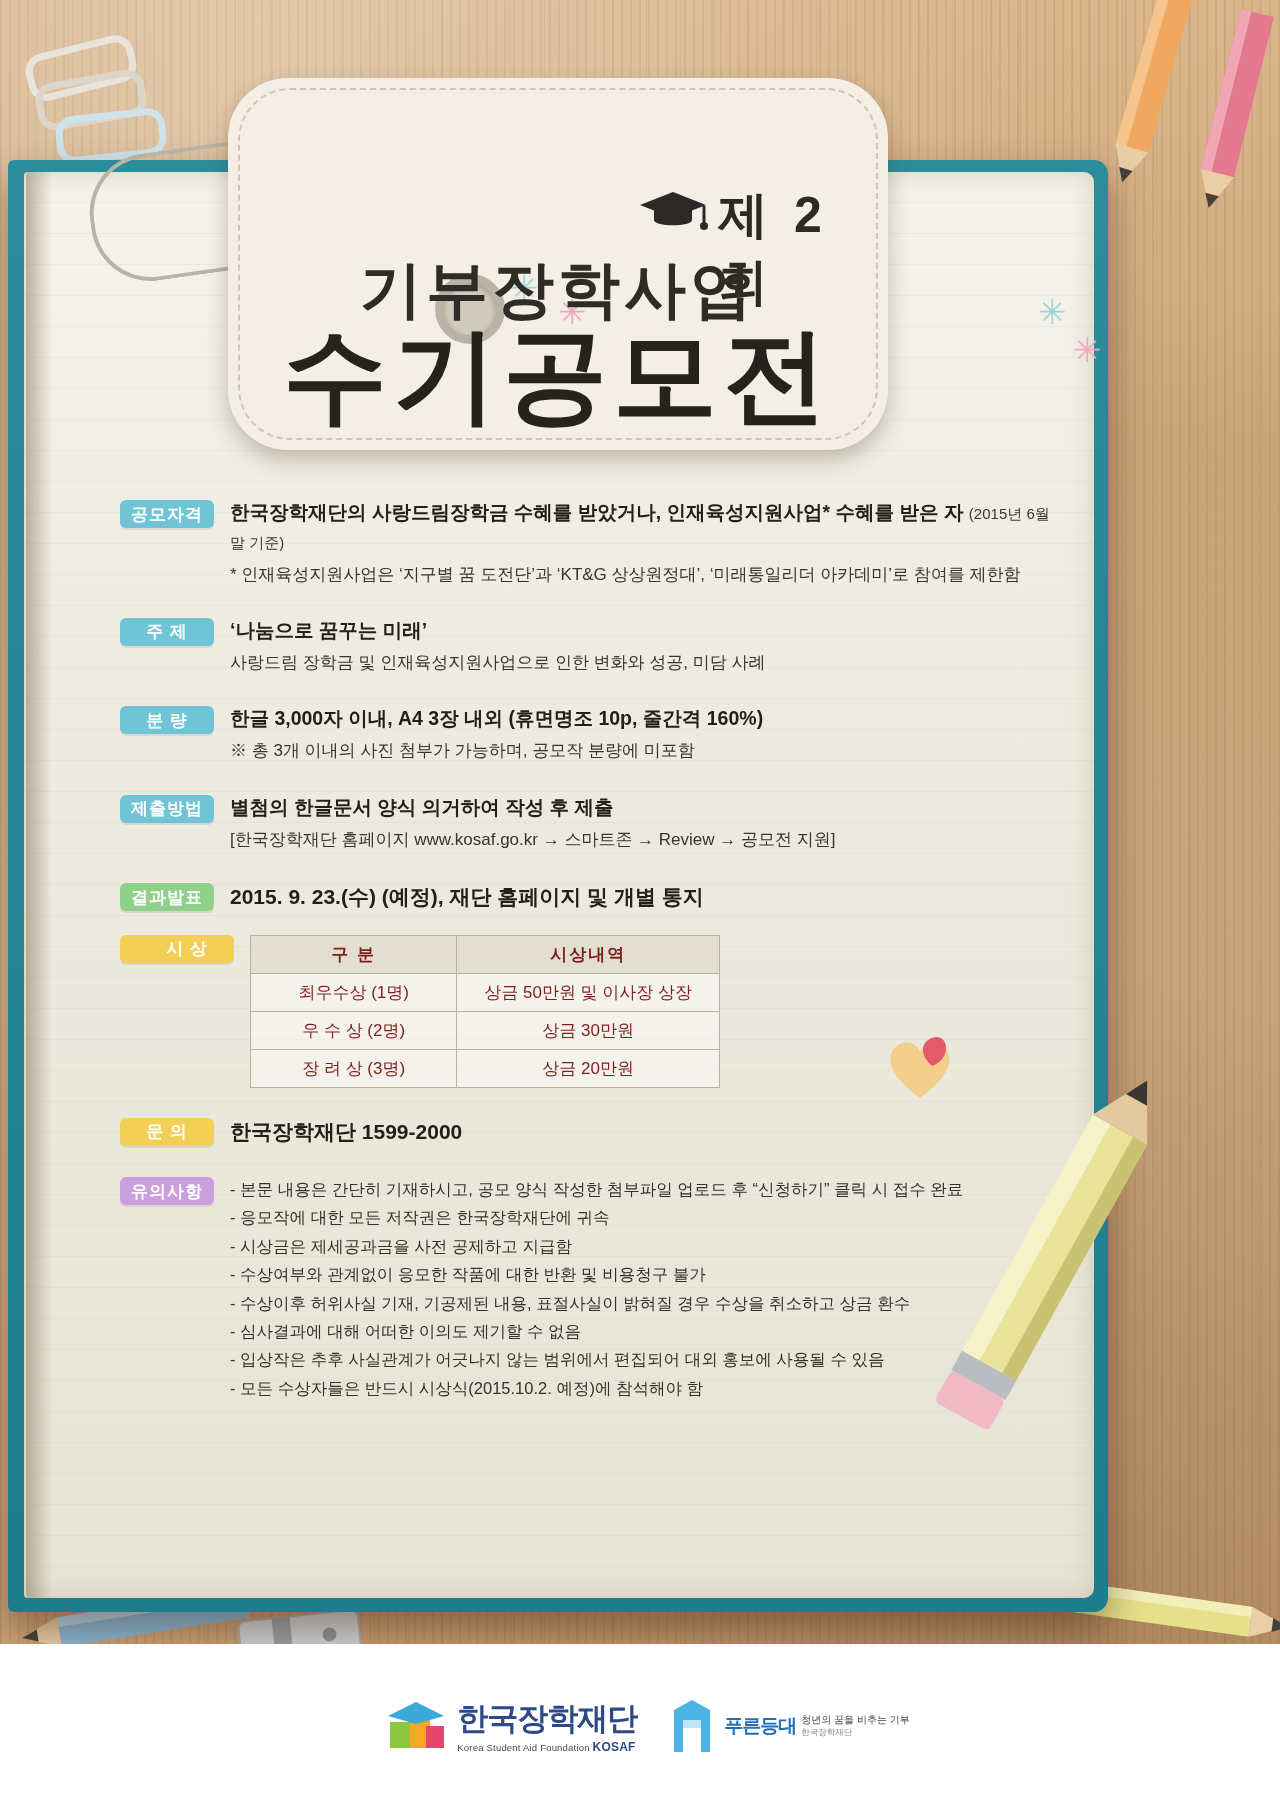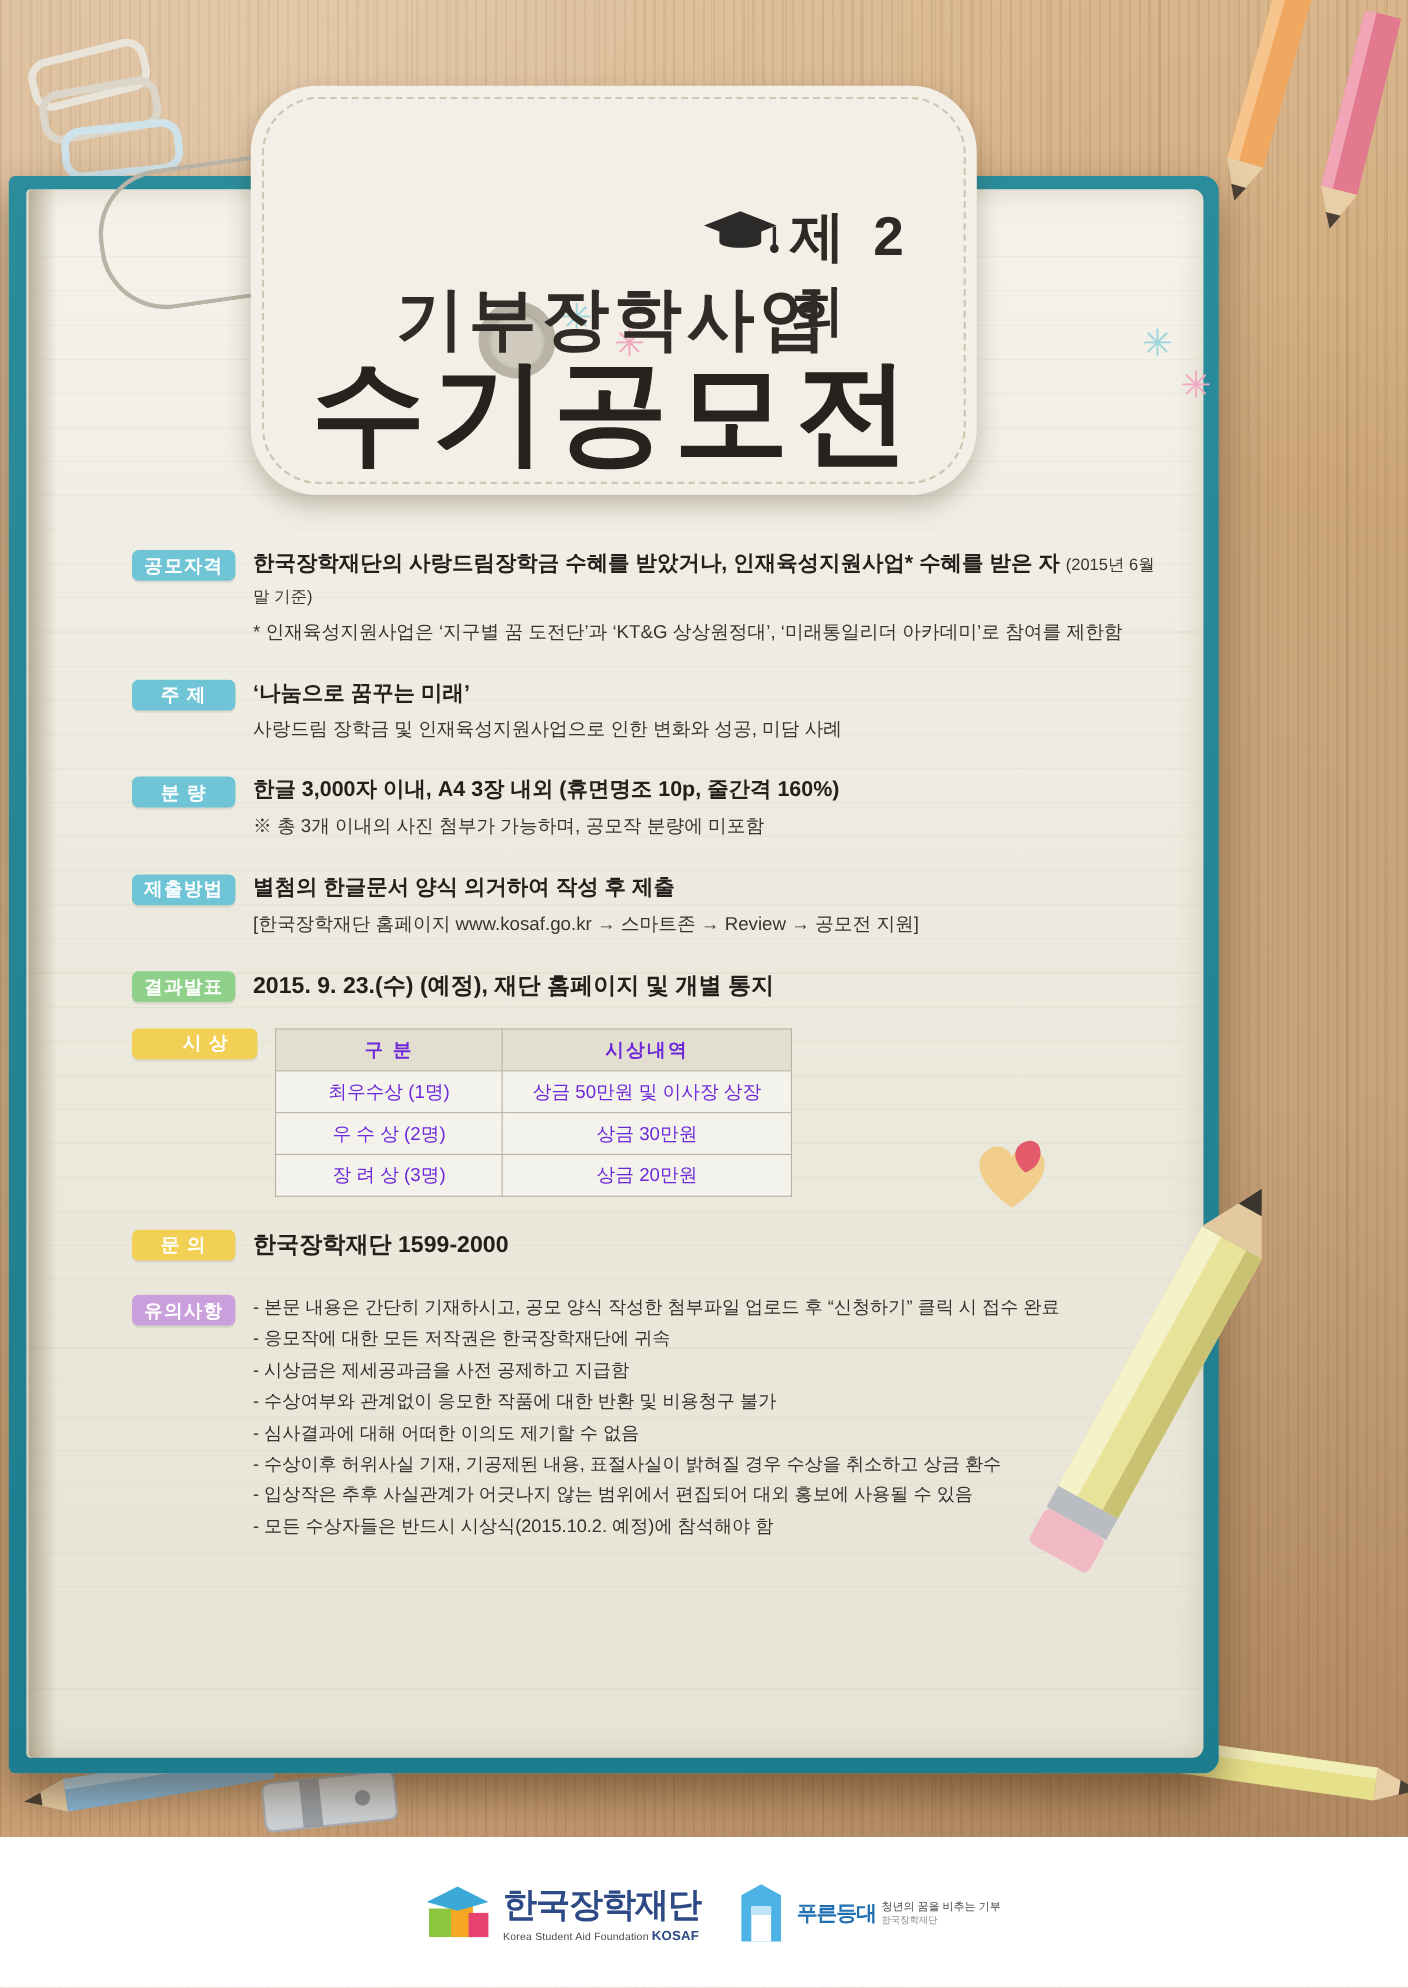--- a/index.html
+++ b/index.html
@@ -21,21 +21,21 @@
       linear-gradient(180deg,#d9b68c 0%,#cfa97d 25%,#d7b389 55%,#c79d72 100%);
   }
   .desk:after{
     content:"";position:absolute;inset:0;
     background:
       radial-gradient(ellipse at 20% 8%, rgba(255,255,255,.28), rgba(255,255,255,0) 55%),
       radial-gradient(ellipse at 85% 92%, rgba(90,55,25,.25), rgba(0,0,0,0) 60%);
   }
   
   .footer-band{
-    position:absolute;left:0;right:0;bottom:0;height:137px;background:#ffffff;
+    position:absolute;left:0;right:0;bottom:0;height:163px;background:#ffffff;
     display:flex;align-items:center;justify-content:center;gap:32px;padding-left:16px;
   }
   
   .book{
     position:absolute;left:8px;top:160px;width:1100px;height:1452px;
     background:linear-gradient(180deg,#2b8d9c 0%,#1d7c8d 100%);
     border-radius:6px 14px 14px 6px;
     box-shadow:0 18px 38px rgba(60,35,10,.45);
   }
   .book-inner{
@@ -96,21 +96,21 @@
     letter-spacing:1px;margin-top:2px;box-shadow:0 2px 0 rgba(0,0,0,.08);
   }
   .body{margin-left:16px;flex:1;}
   .l1{font-size:19.5px;font-weight:bold;color:#23201c;line-height:1.5;}
   .l1 .small{font-size:15px;font-weight:normal;color:#3a3631;}
   .l2{font-size:17px;color:#38342e;line-height:1.6;margin-top:4px;}
   .red{color:#d8392f;font-weight:bold;font-size:21px;}
   
   .prize-table{border-collapse:collapse;margin-top:2px;width:470px;background:rgba(255,255,255,.45);}
   .prize-table th,.prize-table td{
-    border:1px solid #b9b2a1;padding:7px 6px;text-align:center;font-size:17px;color:#6d28d9;
+    border:1px solid #b9b2a1;padding:7px 6px;text-align:center;font-size:17px;color:#7f1d1d;
   }
   .prize-table th{background:#e3dfd0;font-weight:bold;letter-spacing:2px;}
   
   .notes{list-style:none;margin:0;padding:0;}
   .notes li{font-size:16.5px;color:#35312b;line-height:1.72;}
   
   .pencil{position:absolute;transform-origin:50% 50%;}
   .clip{position:absolute;width:96px;height:34px;border:7px solid #e8e4da;border-radius:18px;}
   
   .logo-kosaf,.logo-pureun{display:flex;align-items:center;gap:9px;}
@@ -278,22 +278,22 @@
   </div>
 
   <div class="row">
     <div class="label" style="background:#c9a0dc;">유의사항</div>
     <div class="body">
       <ul class="notes">
         <li>- 본문 내용은 간단히 기재하시고, 공모 양식 작성한 첨부파일 업로드 후 “신청하기” 클릭 시 접수 완료</li>
         <li>- 응모작에 대한 모든 저작권은 한국장학재단에 귀속</li>
         <li>- 시상금은 제세공과금을 사전 공제하고 지급함</li>
         <li>- 수상여부와 관계없이 응모한 작품에 대한 반환 및 비용청구 불가</li>
+        <li>- 수상이후 허위사실 기재, 기공제된 내용, 표절사실이 밝혀질 경우 수상을 취소하고 상금 환수</li>
         <li>- 심사결과에 대해 어떠한 이의도 제기할 수 없음</li>
-        <li>- 수상이후 허위사실 기재, 기공제된 내용, 표절사실이 밝혀질 경우 수상을 취소하고 상금 환수</li>
         <li>- 입상작은 추후 사실관계가 어긋나지 않는 범위에서 편집되어 대외 홍보에 사용될 수 있음</li>
         <li>- 모든 수상자들은 반드시 시상식(2015.10.2. 예정)에 참석해야 함</li>
       </ul>
     </div>
   </div>
 </div>
 
 <svg class="heart" style="left:880px;top:1030px;width:80px;height:72px;" viewBox="0 0 80 72">
   <path d="M40 68 C6 44 4 22 20 14 C30 9 38 16 40 22 C42 16 50 9 60 14 C76 22 74 44 40 68 Z" fill="#f2c97e" opacity="0.85"></path>
   <path d="M52 36 C40 26 40 12 52 8 C60 5 66 10 66 18 C66 27 60 33 52 36 Z" fill="#e35b6a"></path>

